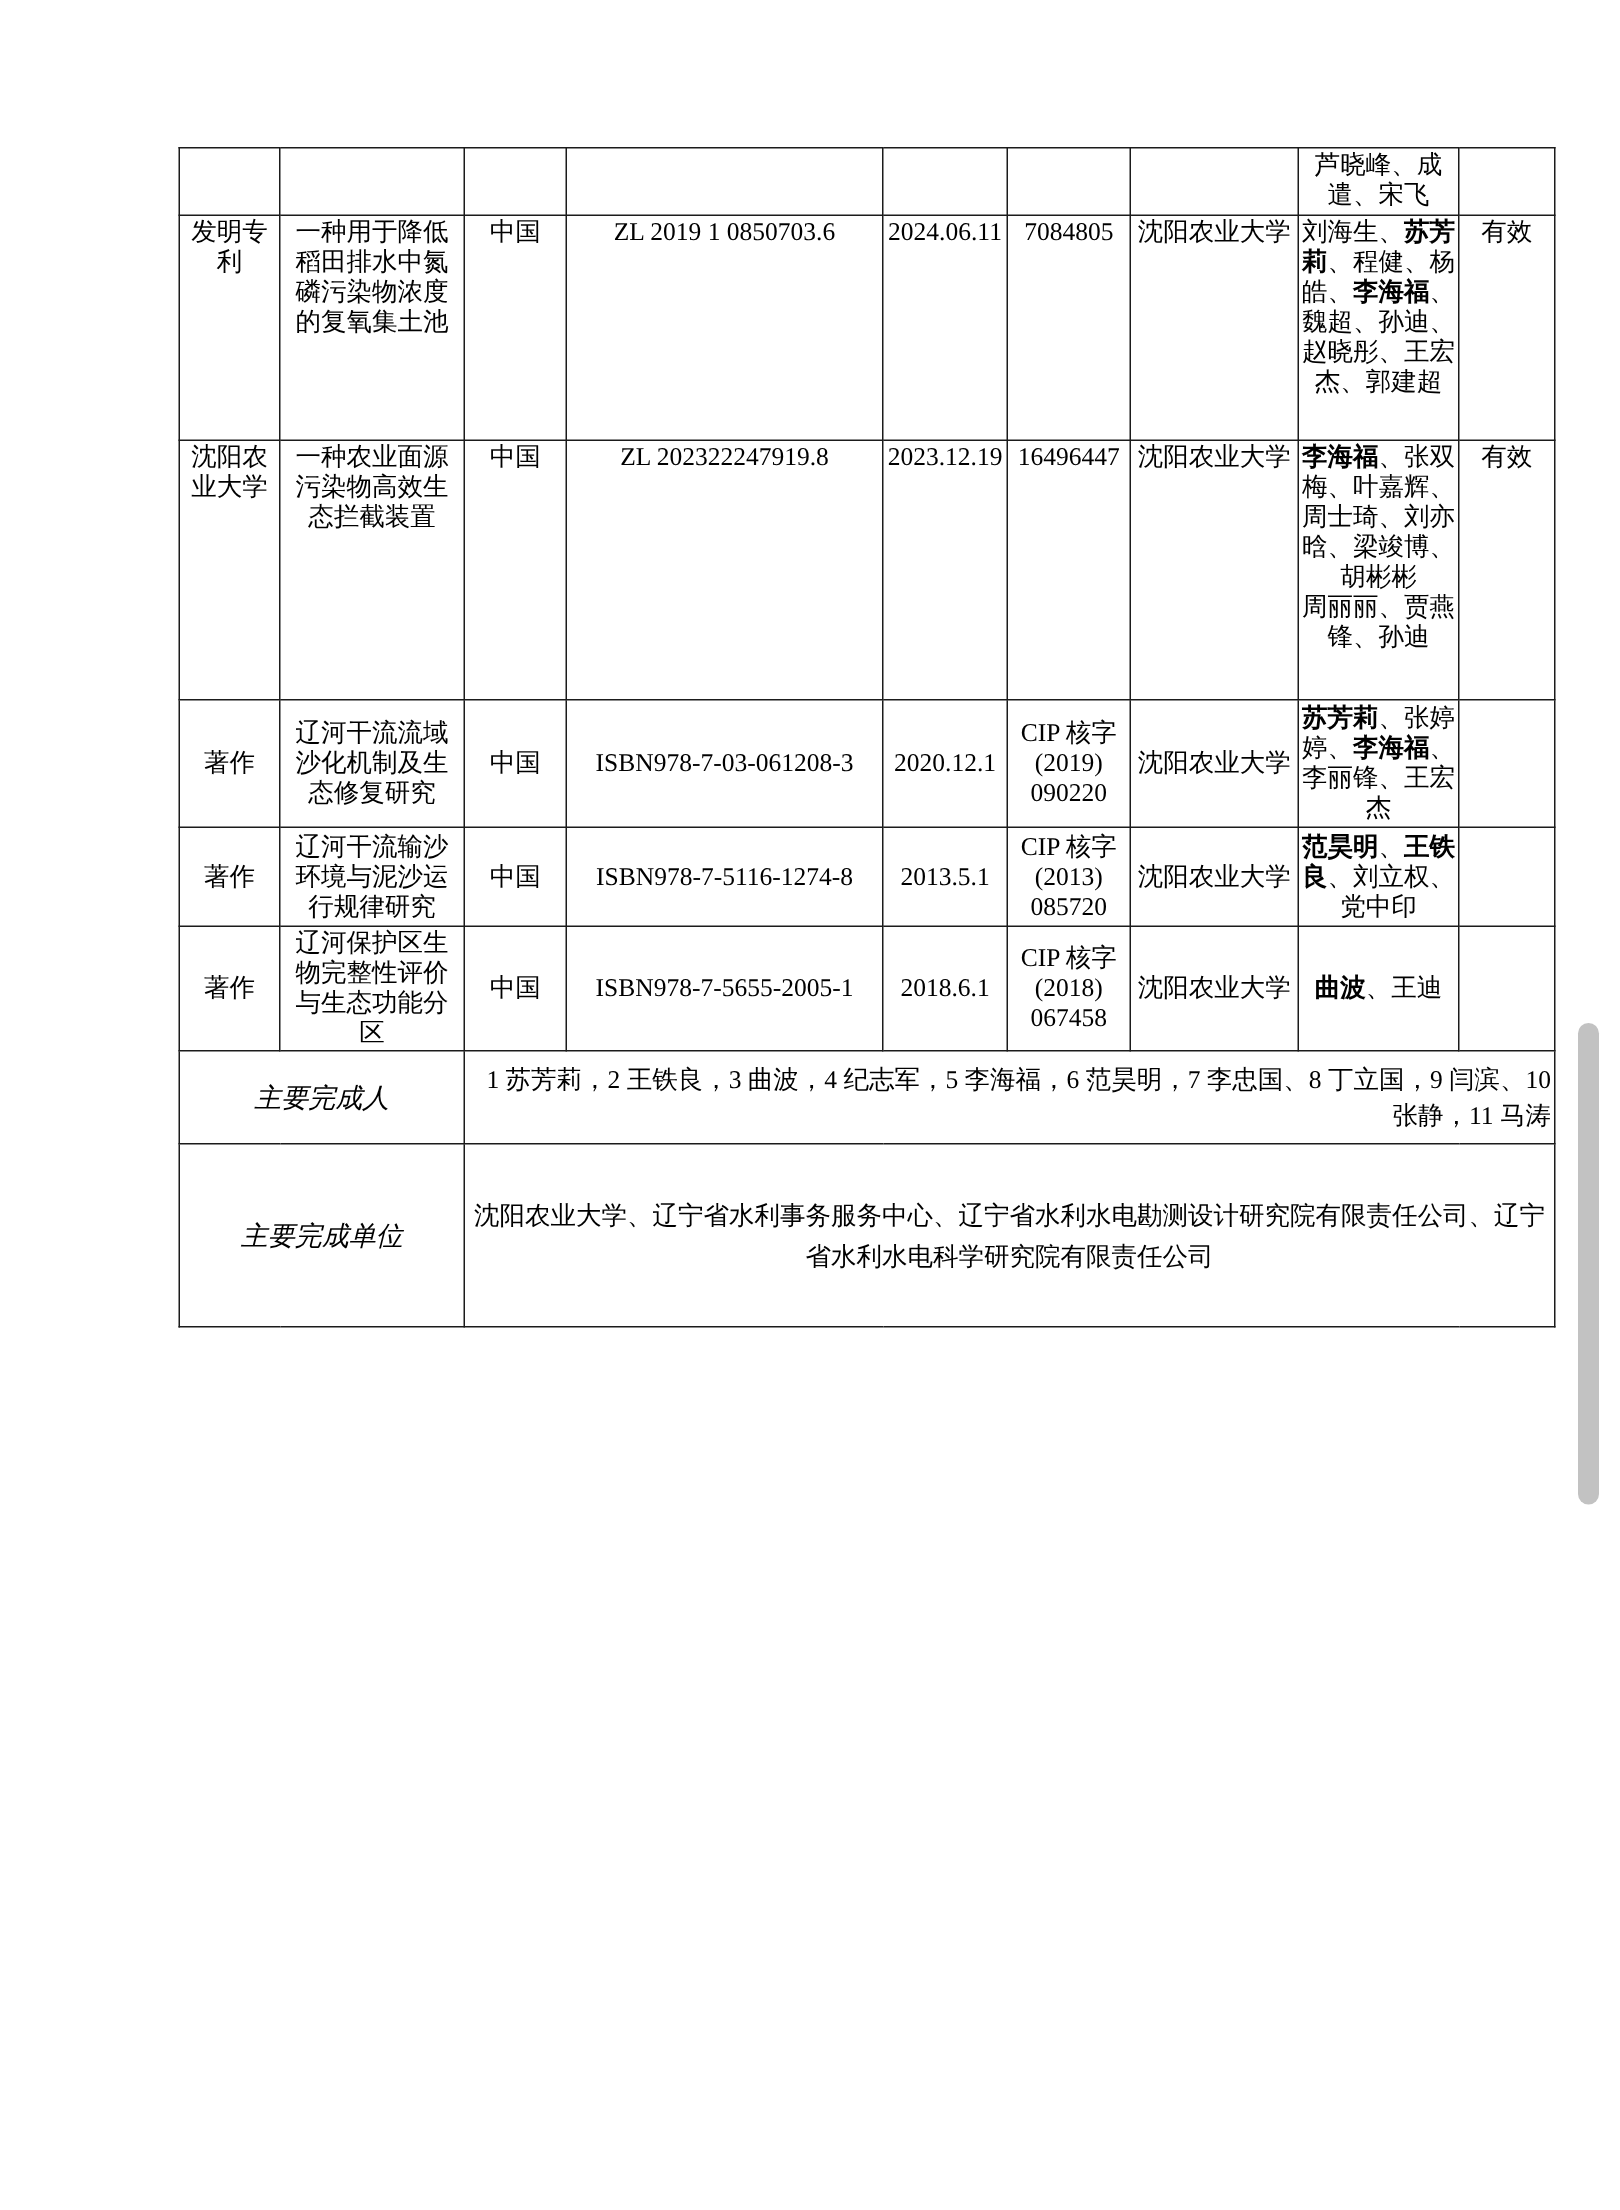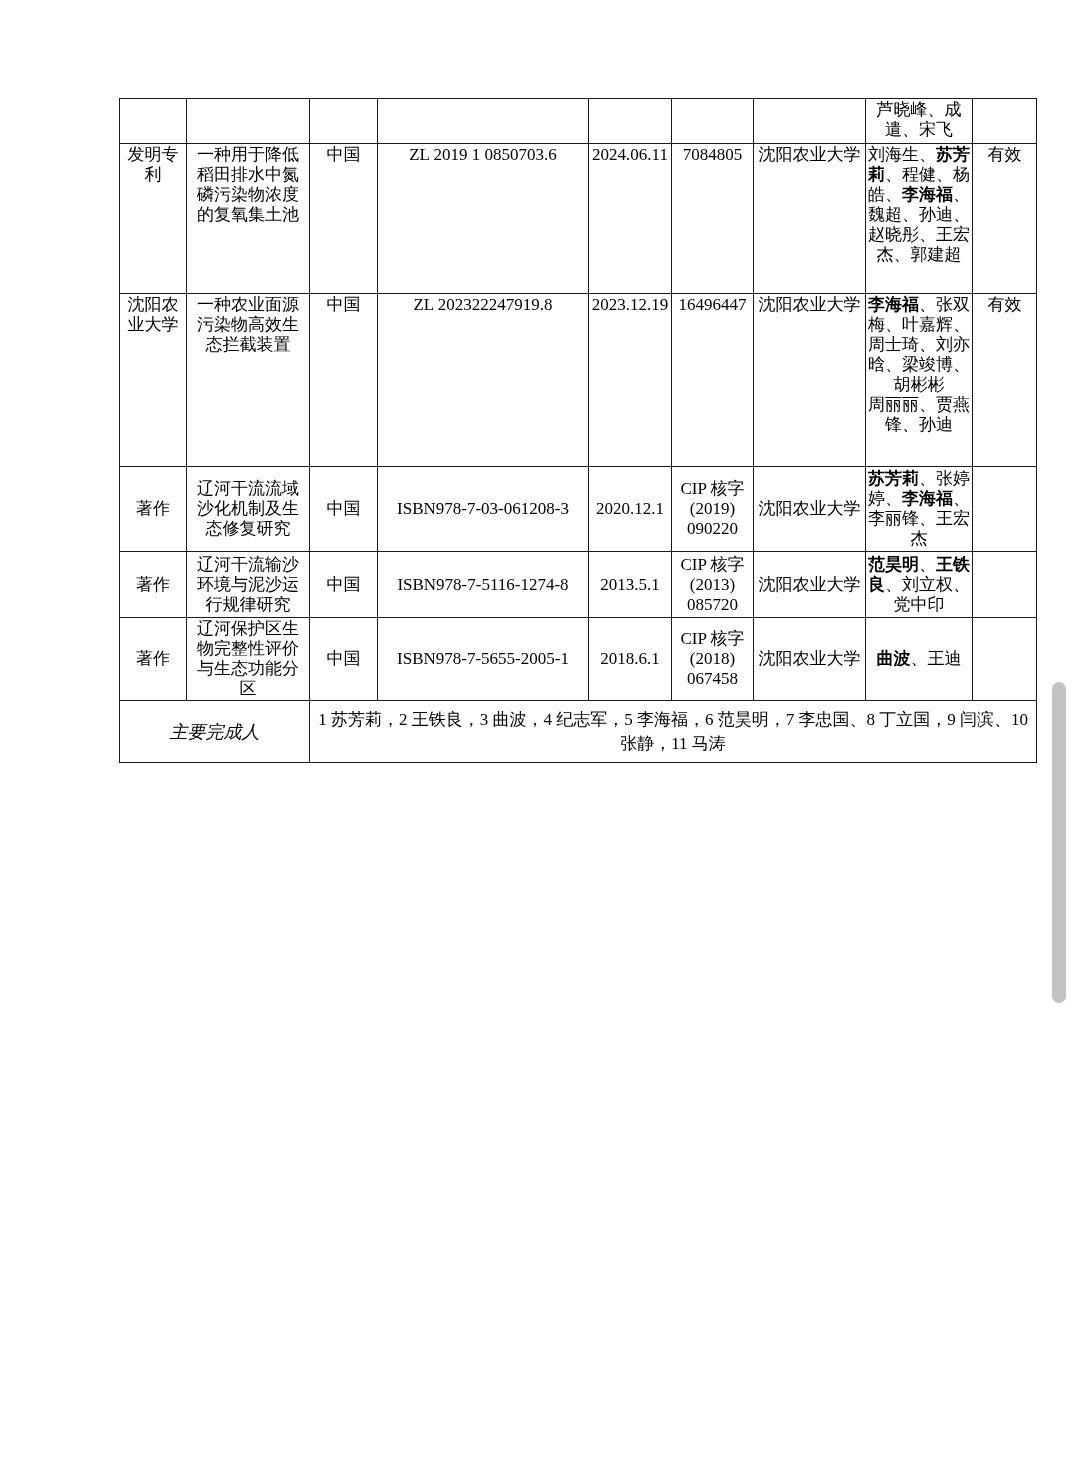--- a/index.html
+++ b/index.html
@@ -123,19 +123,23 @@
           <td class="c-date">2018.6.1</td>
           <td class="c-cert">CIP 核字 (2018) 067458</td>
           <td class="c-org">沈阳农业大学</td>
           <td class="c-people"><b>曲波</b><span>、王迪</span></td>
           <td class="c-status"></td>
         </tr>
       </tbody>
     <tbody>
       <tr class="r-sum1">
         <td colspan="2" class="sum-label">主要完成人</td>
-        <td colspan="7" class="sum-value" style="line-height:24px;">1 苏芳莉，2 王铁良，3 曲波，4 纪志军，5 李海福，6 范昊明，7 李忠国、8 丁立国，9 闫滨、10 张静，11 马涛</td>
+        <td colspan="7" class="sum-value" style="line-height:24px;text-align:right;">1 苏芳莉，2 王铁良，3 曲波，4 纪志军，5 李海福，6 范昊明，7 李忠国、8 丁立国，9 闫滨、10 张静，11 马涛</td>
+      </tr>
+      <tr class="r-sum2">
+        <td colspan="2" class="sum-label">主要完成单位</td>
+        <td colspan="7" class="sum-value" style="line-height:27px;">沈阳农业大学、辽宁省水利事务服务中心、辽宁省水利水电勘测设计研究院有限责任公司、辽宁省水利水电科学研究院有限责任公司</td>
       </tr>
     </tbody>
   </table>
 
   <div class="scroll-thumb"></div>
 </div>
 
 </body></html>

